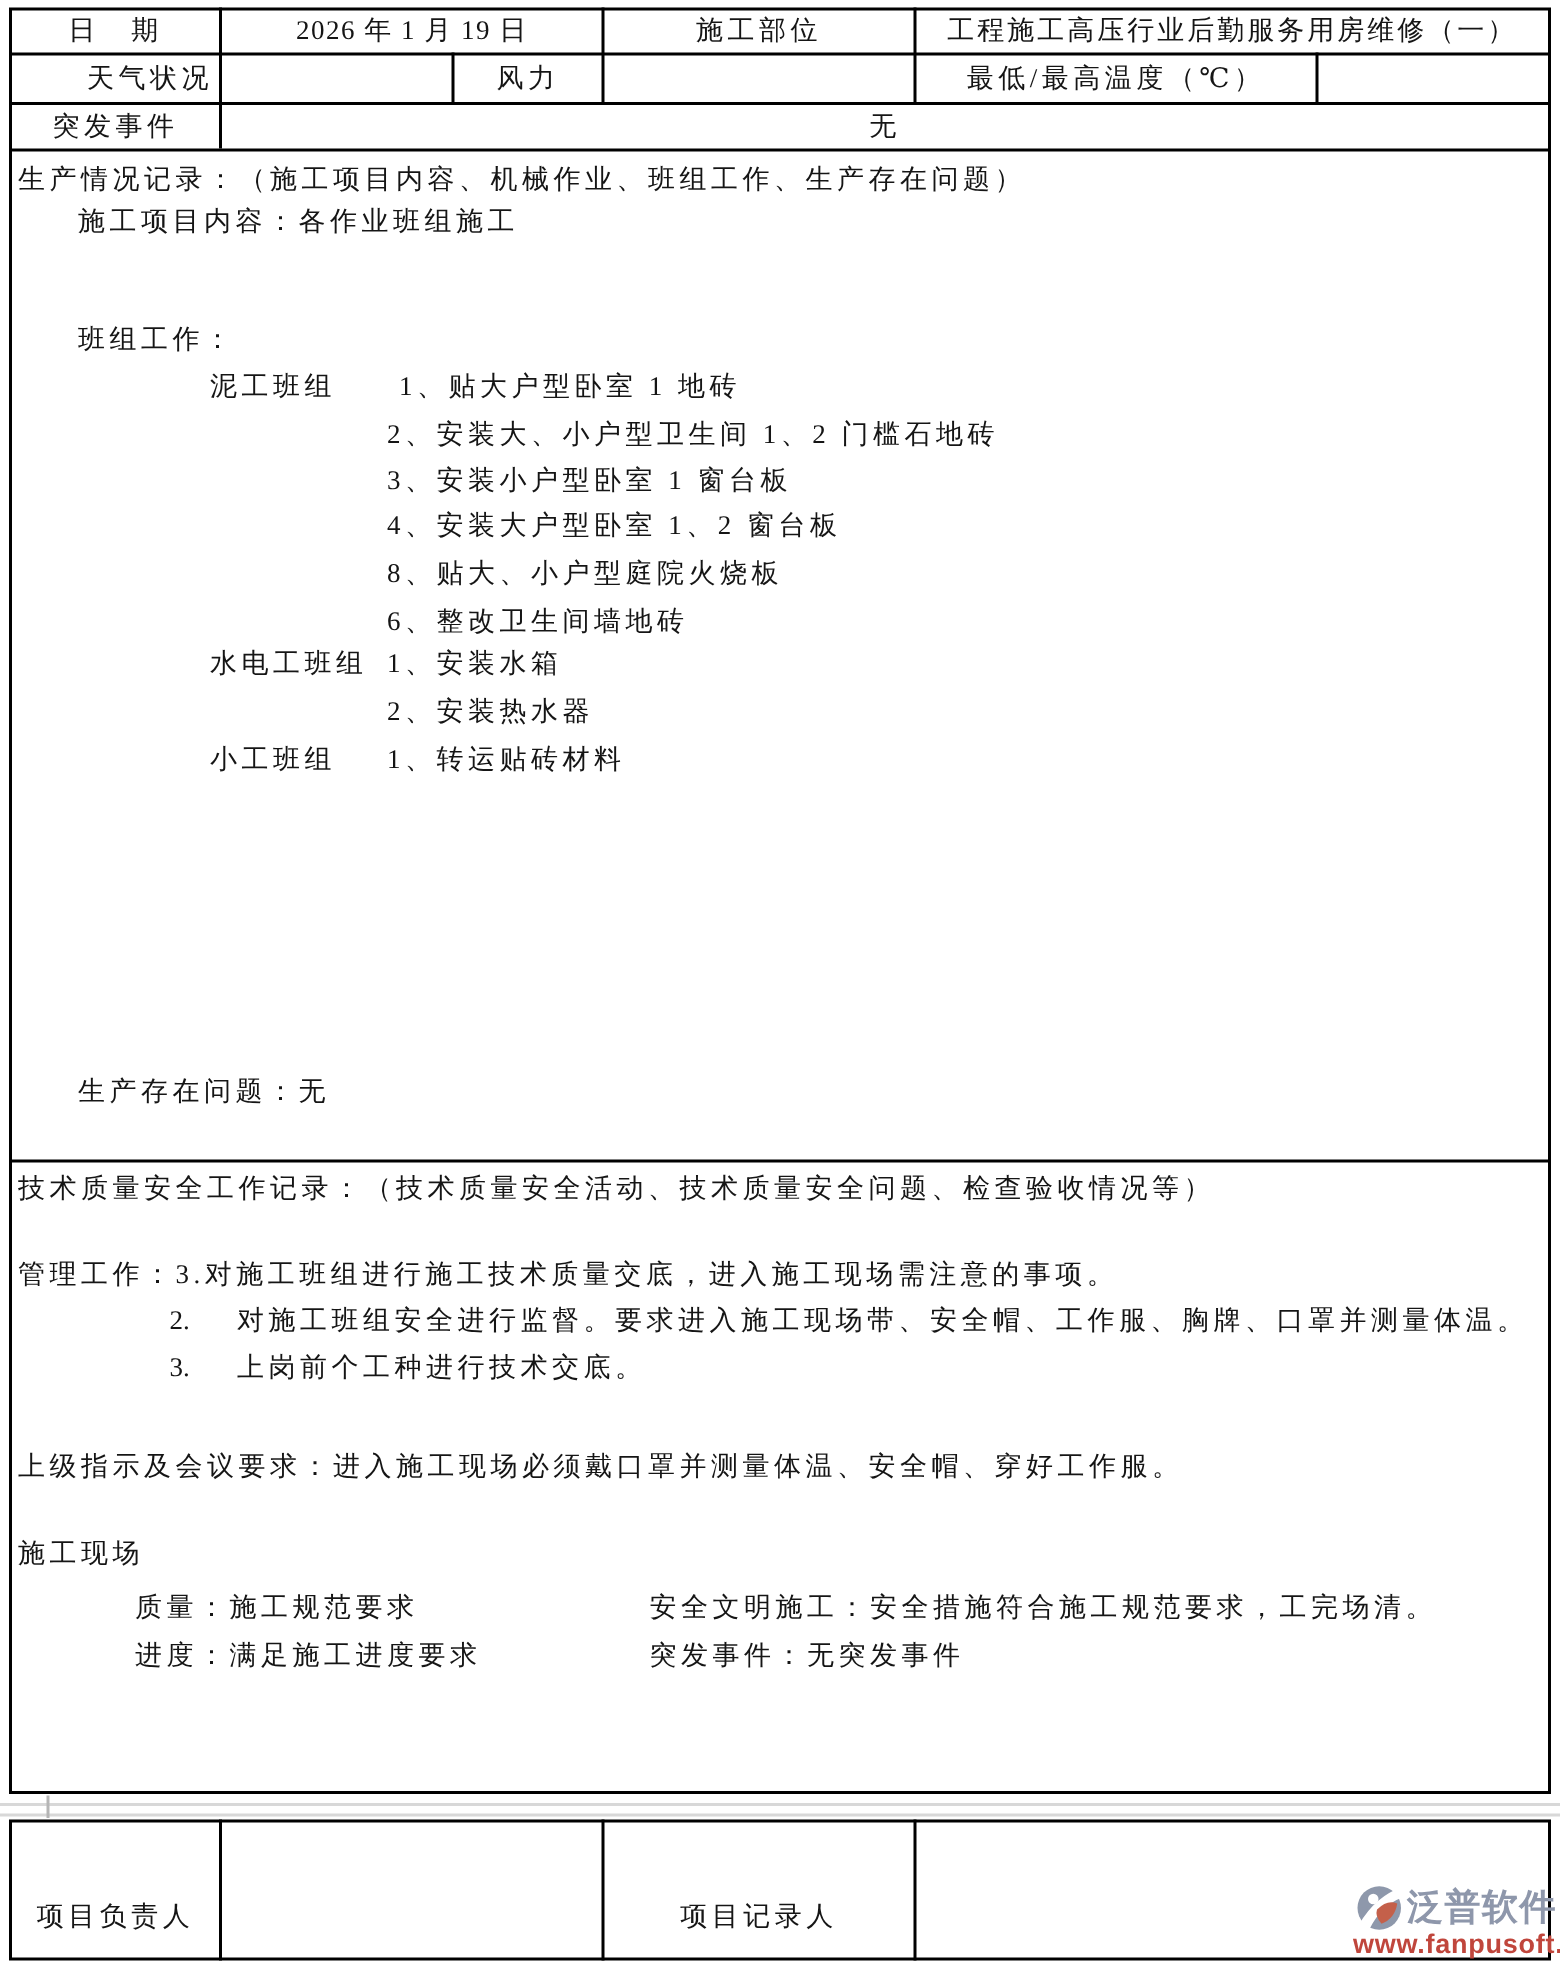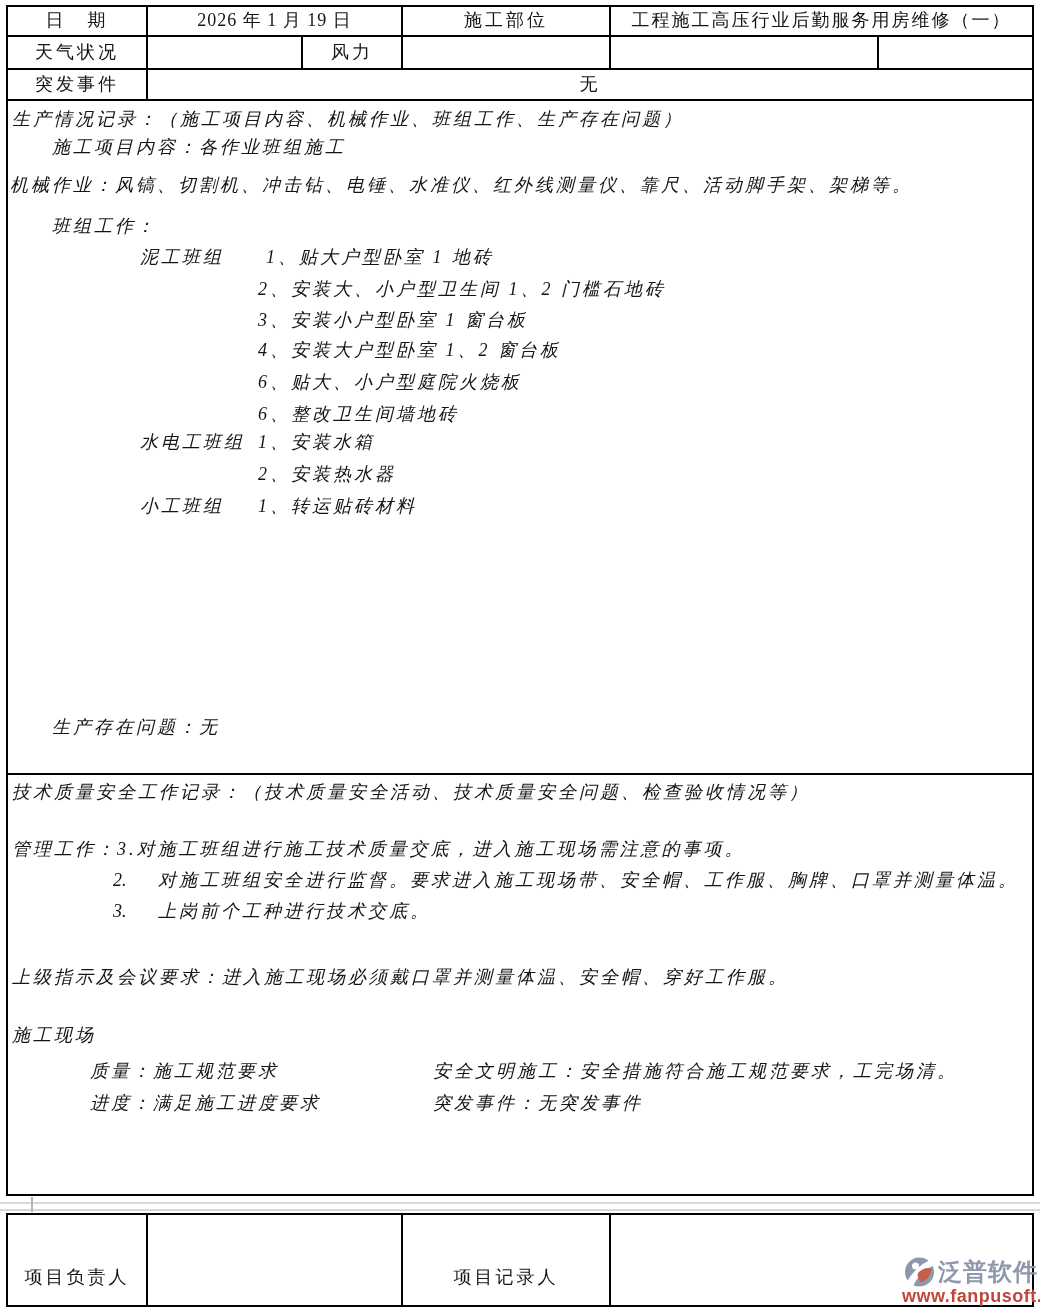--- a/index.html
+++ b/index.html
@@ -5,21 +5,21 @@
   html,body{margin:0;padding:0;background:#ffffff;}
   .sheet{
     position:relative;width:1040px;height:1311px;background:#ffffff;
     font-family:"Liberation Serif","DejaVu Serif",serif;
     color:#151515;font-size:18px;letter-spacing:3px;overflow:hidden;
   }
   .line{position:absolute;background:#000000;}
   .gline{position:absolute;background:#d8d8d8;}
   .gvline{position:absolute;background:#b5b5b5;}
   .outline{position:absolute;border:2px solid #000000;box-sizing:border-box;background:transparent;}
-  .t{position:absolute;height:30px;line-height:30px;white-space:nowrap;font-style:italic;}
+  .t{position:absolute;height:30px;line-height:30px;white-space:nowrap;}
   .cell{position:absolute;white-space:nowrap;}
   .c{text-align:center;}
   .logo-name{
     position:absolute;left:938px;top:1258px;width:100px;height:28px;line-height:28px;
     font-size:24px;font-weight:bold;color:#8e97ab;letter-spacing:1px;white-space:nowrap;
   }
   .logo-url{
     position:absolute;left:902px;top:1288px;width:134px;height:16px;line-height:16px;
     font-size:18px;font-weight:bold;color:#c0463c;letter-spacing:0.5px;white-space:nowrap;
     font-family:Liberation Sans, sans-serif;
@@ -40,40 +40,40 @@
   <div class="line" style="left:401px;top:5px;width:2px;height:63px;"></div>
   <div class="line" style="left:609px;top:5px;width:2px;height:63px;"></div>
   <div class="line" style="left:301px;top:35px;width:2px;height:33px;"></div>
   <div class="line" style="left:877px;top:35px;width:2px;height:33px;"></div>
 
   <div class="cell c" style="left:8px;top:5px;width:138px;height:30px;line-height:30px;">日　期</div>
   <div class="cell c" style="left:148px;top:5px;width:253px;height:30px;line-height:30px;letter-spacing:1px;">2026 年 1 月 19 日</div>
   <div class="cell c" style="left:403px;top:5px;width:206px;height:30px;line-height:30px;">施工部位</div>
   <div class="cell c" style="left:611px;top:5px;width:421px;height:30px;line-height:30px;letter-spacing:2px;">工程施工高压行业后勤服务用房维修（一）</div>
 
-  <div class="cell c" style="left:8px;top:37px;width:138px;height:31px;line-height:31px;">天气状况</div>
+  <div class="cell c" style="left:8px;top:37px;width:138px;height:31px;line-height:31px;padding-left:23px;">天气状况</div>
   <div class="cell" style="left:148px;top:37px;width:153px;height:31px;line-height:31px;"></div>
   <div class="cell c" style="left:303px;top:37px;width:98px;height:31px;line-height:31px;">风力</div>
   <div class="cell" style="left:403px;top:37px;width:206px;height:31px;line-height:31px;"></div>
+  <div class="cell c" style="left:611px;top:37px;width:266px;height:31px;line-height:31px;">最低/最高温度（℃）</div>
   <div class="cell" style="left:879px;top:37px;width:153px;height:31px;line-height:31px;"></div>
 
   <div class="cell c" style="left:8px;top:70px;width:138px;height:29px;line-height:29px;">突发事件</div>
   <div class="cell c" style="left:148px;top:70px;width:884px;height:29px;line-height:29px;">无</div>
 
   <div class="t" style="left:12px;top:104px;">生产情况记录：（施工项目内容、机械作业、班组工作、生产存在问题）</div>
   <div class="t" style="left:52px;top:132px;">施工项目内容：各作业班组施工</div>
-  <div class="t" style="left:10px;top:170px;">机械作业：风镐、切割机、冲击钻、电锤、水准仪、红外线测量仪、靠尺、活动脚手架、架梯等。</div>
   <div class="t" style="left:52px;top:211px;">班组工作：</div>
 
   <div class="t" style="left:140px;top:242px;">泥工班组</div>
   <div class="t" style="left:266px;top:242px;">1、贴大户型卧室 1 地砖</div>
   <div class="t" style="left:258px;top:274px;">2、安装大、小户型卫生间 1、2 门槛石地砖</div>
   <div class="t" style="left:258px;top:305px;">3、安装小户型卧室 1 窗台板</div>
   <div class="t" style="left:258px;top:335px;">4、安装大户型卧室 1、2 窗台板</div>
-  <div class="t" style="left:258px;top:367px;">6、贴大、小户型庭院火烧板</div>
+  <div class="t" style="left:258px;top:367px;">8、贴大、小户型庭院火烧板</div>
   <div class="t" style="left:258px;top:399px;">6、整改卫生间墙地砖</div>
 
   <div class="t" style="left:140px;top:427px;">水电工班组</div>
   <div class="t" style="left:258px;top:427px;">1、安装水箱</div>
   <div class="t" style="left:258px;top:459px;">2、安装热水器</div>
 
   <div class="t" style="left:140px;top:491px;">小工班组</div>
   <div class="t" style="left:258px;top:491px;">1、转运贴砖材料</div>
 
   <div class="t" style="left:52px;top:712px;">生产存在问题：无</div>

